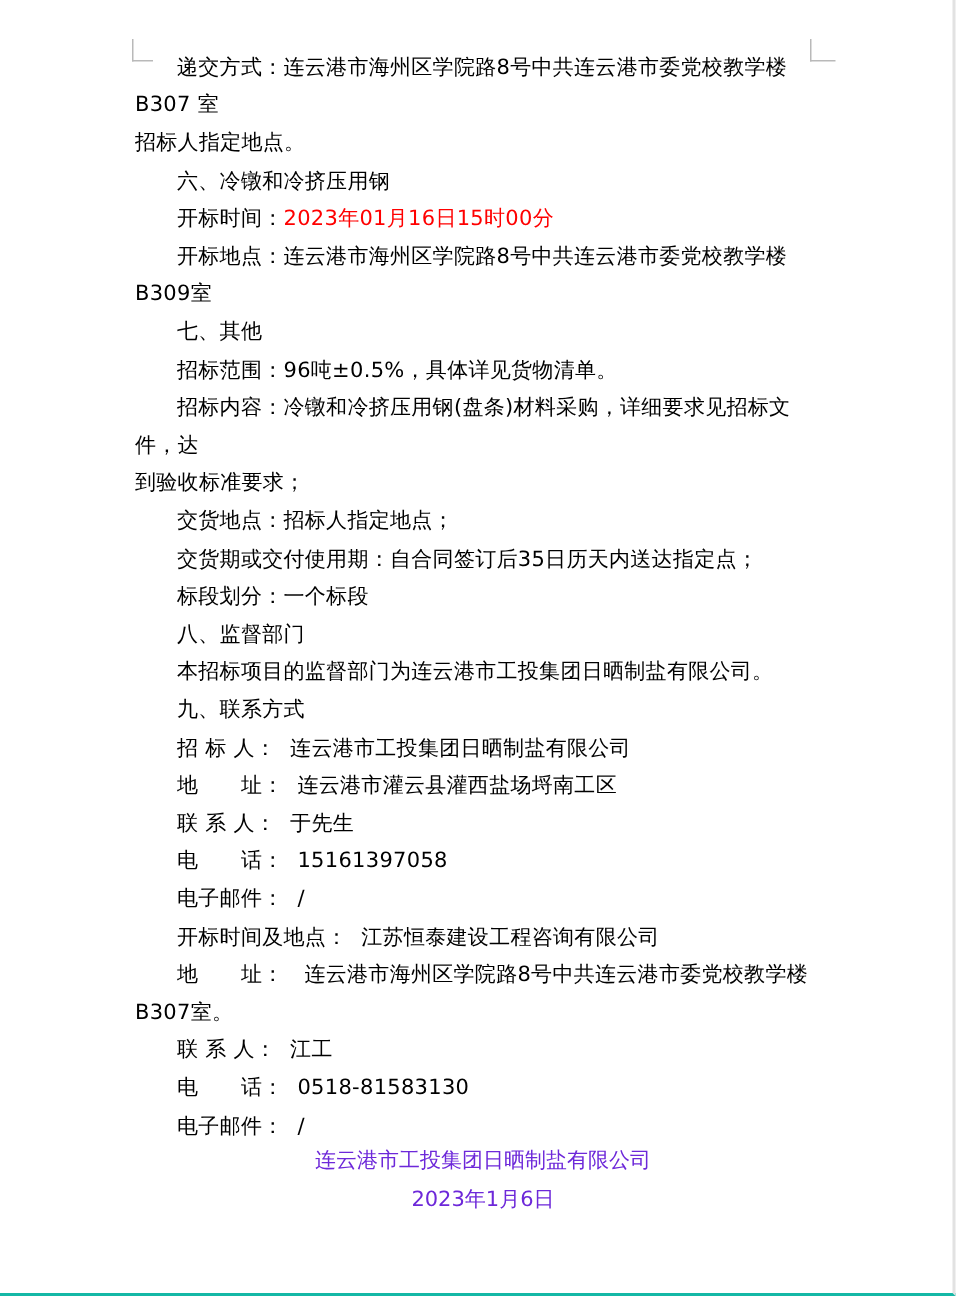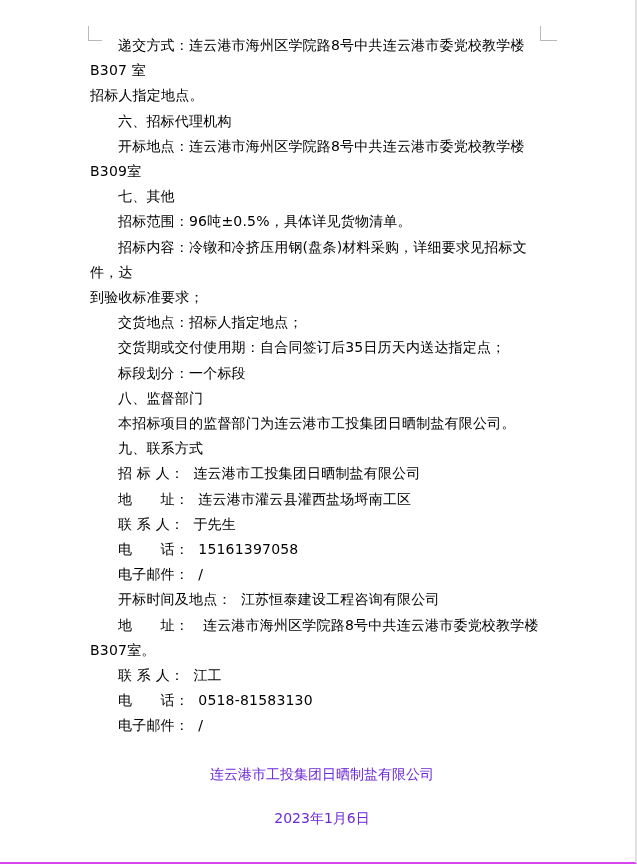--- a/index.html
+++ b/index.html
@@ -9,21 +9,21 @@
     font-family: "DejaVu Sans", "Liberation Sans", sans-serif;
     position: relative;
     overflow: hidden;
   }
   .page {
     position: absolute;
     left: 0; top: 0;
     width: 637px; height: 864px;
     background: #ffffff;
     border-right: 2px solid #e2e2e2;
-    border-bottom: 2px solid #d946ef;
+    border-bottom: 2px solid #14b8a6;
   }
   .crop-mark {
     position: absolute;
     width: 14px; height: 15px;
     border-left: 1px solid #b9b9b9;
     border-bottom: 1px solid #b9b9b9;
   }
   .crop-mark.tl { left: 88px; top: 26px; }
   .crop-mark.tr { left: 540px; top: 26px; width: 17px; }
   .content {
@@ -39,34 +39,35 @@
   .line.indent { text-indent: 28px; }
   .footer {
     position: absolute;
     left: 90px; top: 762px;
     width: 464px;
     font-size: 14px;
     line-height: 25.2px;
     color: #6d28d9;
     text-align: center;
   }
-  .footer .date-line { margin-top: 19px; }
+  .footer .date-line { margin-top: 1px; }
 </style>
 </head>
 <body>
 
 <div class="page">
 
   <div class="crop-mark tl"></div>
   <div class="crop-mark tr"></div>
 
   <div class="content" id="doc-body">
       <div class="line indent"><span>递交方式：连云港市海州区学院路8号中共连云港市委党校教学楼 B307 室</span></div>
       <div class="line"><span>招标人指定地点。</span></div>
-      <div class="line indent"><span>六、招标代理机构</span></div>
+      <div class="line indent"><span>六、冷镦和冷挤压用钢</span></div>
+      <div class="line indent"><span>开标时间：</span><span style="color: rgb(255, 0, 0);">2023年01月16日15时00分</span></div>
       <div class="line indent"><span>开标地点：连云港市海州区学院路8号中共连云港市委党校教学楼B309室</span></div>
       <div class="line indent"><span>七、其他</span></div>
       <div class="line indent"><span>招标范围：96吨±0.5%，具体详见货物清单。</span></div>
       <div class="line indent"><span>招标内容：冷镦和冷挤压用钢(盘条)材料采购，详细要求见招标文件，达</span></div>
       <div class="line"><span>到验收标准要求；</span></div>
       <div class="line indent"><span>交货地点：招标人指定地点；</span></div>
       <div class="line indent"><span>交货期或交付使用期：自合同签订后35日历天内送达指定点；</span></div>
       <div class="line indent"><span>标段划分：一个标段</span></div>
       <div class="line indent"><span>八、监督部门</span></div>
       <div class="line indent"><span>本招标项目的监督部门为连云港市工投集团日晒制盐有限公司。</span></div>

